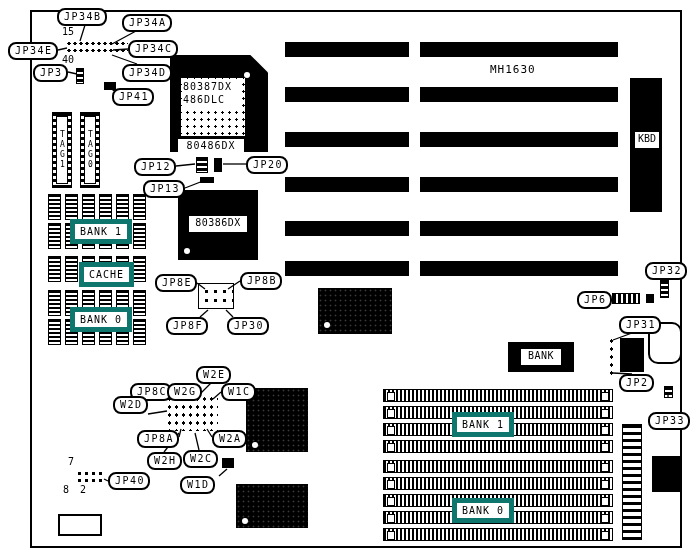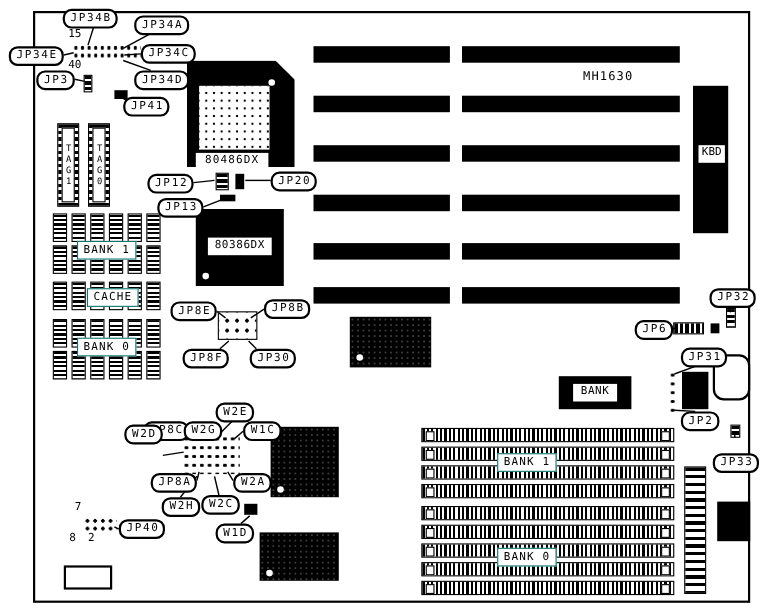--- a/index.html
+++ b/index.html
@@ -4,39 +4,39 @@
 <style>
   * { margin:0; padding:0; box-sizing:border-box; }
   html,body { background:#fff; }
   #screen { position:relative; width:698px; height:560px; background:#fff;
             font-family:"DejaVu Sans Mono", monospace; color:#000; overflow:hidden; }
   .board { position:absolute; left:30px; top:10px; width:652px; height:538px;
            border:2px solid #000; z-index:1; background:#fff; }
   .callout { position:absolute; z-index:30; border:2px solid #000; border-radius:8px;
              background:#fff; font-size:10px; letter-spacing:1.5px; line-height:12px;
              padding:1px 3px 1px 5px; white-space:nowrap; }
-  .txt { position:absolute; z-index:6; font-size:11px; letter-spacing:1px;margin-left:40px; }
+  .txt { position:absolute; z-index:6; font-size:11px; letter-spacing:1px; }
   .small-txt { position:absolute; z-index:6; font-size:10px; }
   .isa { position:absolute; height:15px; background:#000; z-index:2; }
   .blk { position:absolute; background:#000; z-index:3; }
   .qfp { background-image:radial-gradient(circle,#3a3a3a 0.8px,transparent 1.1px); background-size:5px 5px; }
   .wdot { position:absolute; width:6px; height:6px; border-radius:50%; background:#fff; z-index:5; }
   .chip-label { position:absolute; background:#fff; z-index:5; font-size:10px;
                 text-align:center; line-height:14px; letter-spacing:.5px; }
   .pin-grid { position:absolute; z-index:3;
               background-image:radial-gradient(circle,#000 1.5px,transparent 1.8px); }
   .boxed { border:1px solid #000; background-color:#fff; }
   .jv { position:absolute; z-index:3; border:1px solid #000;
         background:repeating-linear-gradient(180deg,#000 0 3px,#fff 3px 5px); }
   .jh { position:absolute; z-index:3; border:1px solid #000;
         background:repeating-linear-gradient(90deg,#000 0 3px,#fff 3px 5px); }
   .dip-row { position:absolute; display:flex; gap:4px; z-index:2; }
   .dip { width:13px; height:26px; border:1px solid #000;
          background:repeating-linear-gradient(180deg,#000 0 2px,#fff 2px 4px); }
-  .mem-label { position:absolute; z-index:6; border:1px solid #0f766e; background:#fff;
+  .mem-label { position:absolute; z-index:6; border:5px solid #0f766e; background:#fff;
                font-size:10px; letter-spacing:1px; padding:1px 5px; line-height:13px; }
   .simm { position:absolute; width:230px; height:13px; border:1px solid #000; z-index:2;
           background:repeating-linear-gradient(90deg,#000 0 2px,#fff 2px 4px); }
   .simm::before,.simm::after { content:""; position:absolute; top:2px; width:6px; height:7px;
           background:#fff; border:1px solid #000; }
   .simm::before { left:3px; } .simm::after { right:3px; }
   .tag { position:absolute; width:20px; height:76px; border:1px solid #000; z-index:3;
          background:repeating-linear-gradient(180deg,#000 0 3px,#fff 3px 6px); }
   .tag-label { position:absolute; z-index:4; background:#fff; border:1px solid #000;
                writing-mode:vertical-rl; text-orientation:upright; font-size:8px;
@@ -78,20 +78,24 @@
   <div class="pin-grid" style="left:66px;top:40px;width:62px;height:15px;background-size:6px 7px"></div>
   <div class="small-txt" style="left:62px;top:26px">15</div>
   <div class="small-txt" style="left:62px;top:54px">40</div>
 
   <div class="jv" style="left:76px;top:68px;width:8px;height:16px"></div>
   <div class="blk" style="left:104px;top:82px;width:12px;height:8px"></div>
 
   <div class="cpu" style="left:170px;top:55px;width:98px;height:97px;clip-path:polygon(0 0,82% 0,100% 18%,100% 100%,0 100%)"></div>
   <div class="wdot" style="left:244px;top:72px"></div>
   <div class="pga" style="left:181px;top:78px;width:64px;height:58px"></div>
+  <div class="cpu-text" style="left:183px;top:80px;width:58px;height:27px">
+    <div>80387DX</div>
+    <div>486DLC</div>
+  </div>
   <div class="cpu-text" style="left:178px;top:139px;width:66px;height:15px;text-align:center">80486DX</div>
 
   <div class="jv" style="left:196px;top:157px;width:12px;height:16px"></div>
   <div class="blk" style="left:214px;top:158px;width:8px;height:14px"></div>
   <div class="blk" style="left:200px;top:177px;width:14px;height:6px"></div>
 
   <div class="blk" style="left:178px;top:190px;width:80px;height:70px"></div>
   <div class="chip-label" style="left:189px;top:216px;width:58px;height:16px">80386DX</div>
   <div class="wdot" style="left:184px;top:248px"></div>
 
@@ -244,21 +248,21 @@
   <div class="callout" style="left:227px;top:317px">JP30</div>
   <div class="callout" style="left:645px;top:262px">JP32</div>
   <div class="callout" style="left:577px;top:291px">JP6</div>
   <div class="callout" style="left:619px;top:316px">JP31</div>
   <div class="callout" style="left:619px;top:374px">JP2</div>
   <div class="callout" style="left:648px;top:412px">JP33</div>
   <div class="callout" style="left:196px;top:366px">W2E</div>
   <div class="callout" style="left:130px;top:383px">JP8C</div>
   <div class="callout" style="left:167px;top:383px">W2G</div>
   <div class="callout" style="left:221px;top:383px">W1C</div>
-  <div class="callout" style="left:113px;top:386px">W2D</div>
+  <div class="callout" style="left:113px;top:396px">W2D</div>
   <div class="callout" style="left:137px;top:430px">JP8A</div>
   <div class="callout" style="left:212px;top:430px">W2A</div>
   <div class="callout" style="left:147px;top:452px">W2H</div>
   <div class="callout" style="left:183px;top:450px">W2C</div>
-  <div class="callout" style="left:196px;top:476px">W1D</div>
+  <div class="callout" style="left:180px;top:476px">W1D</div>
   <div class="callout" style="left:108px;top:472px">JP40</div>
 
 </div>
 
 </body></html>

